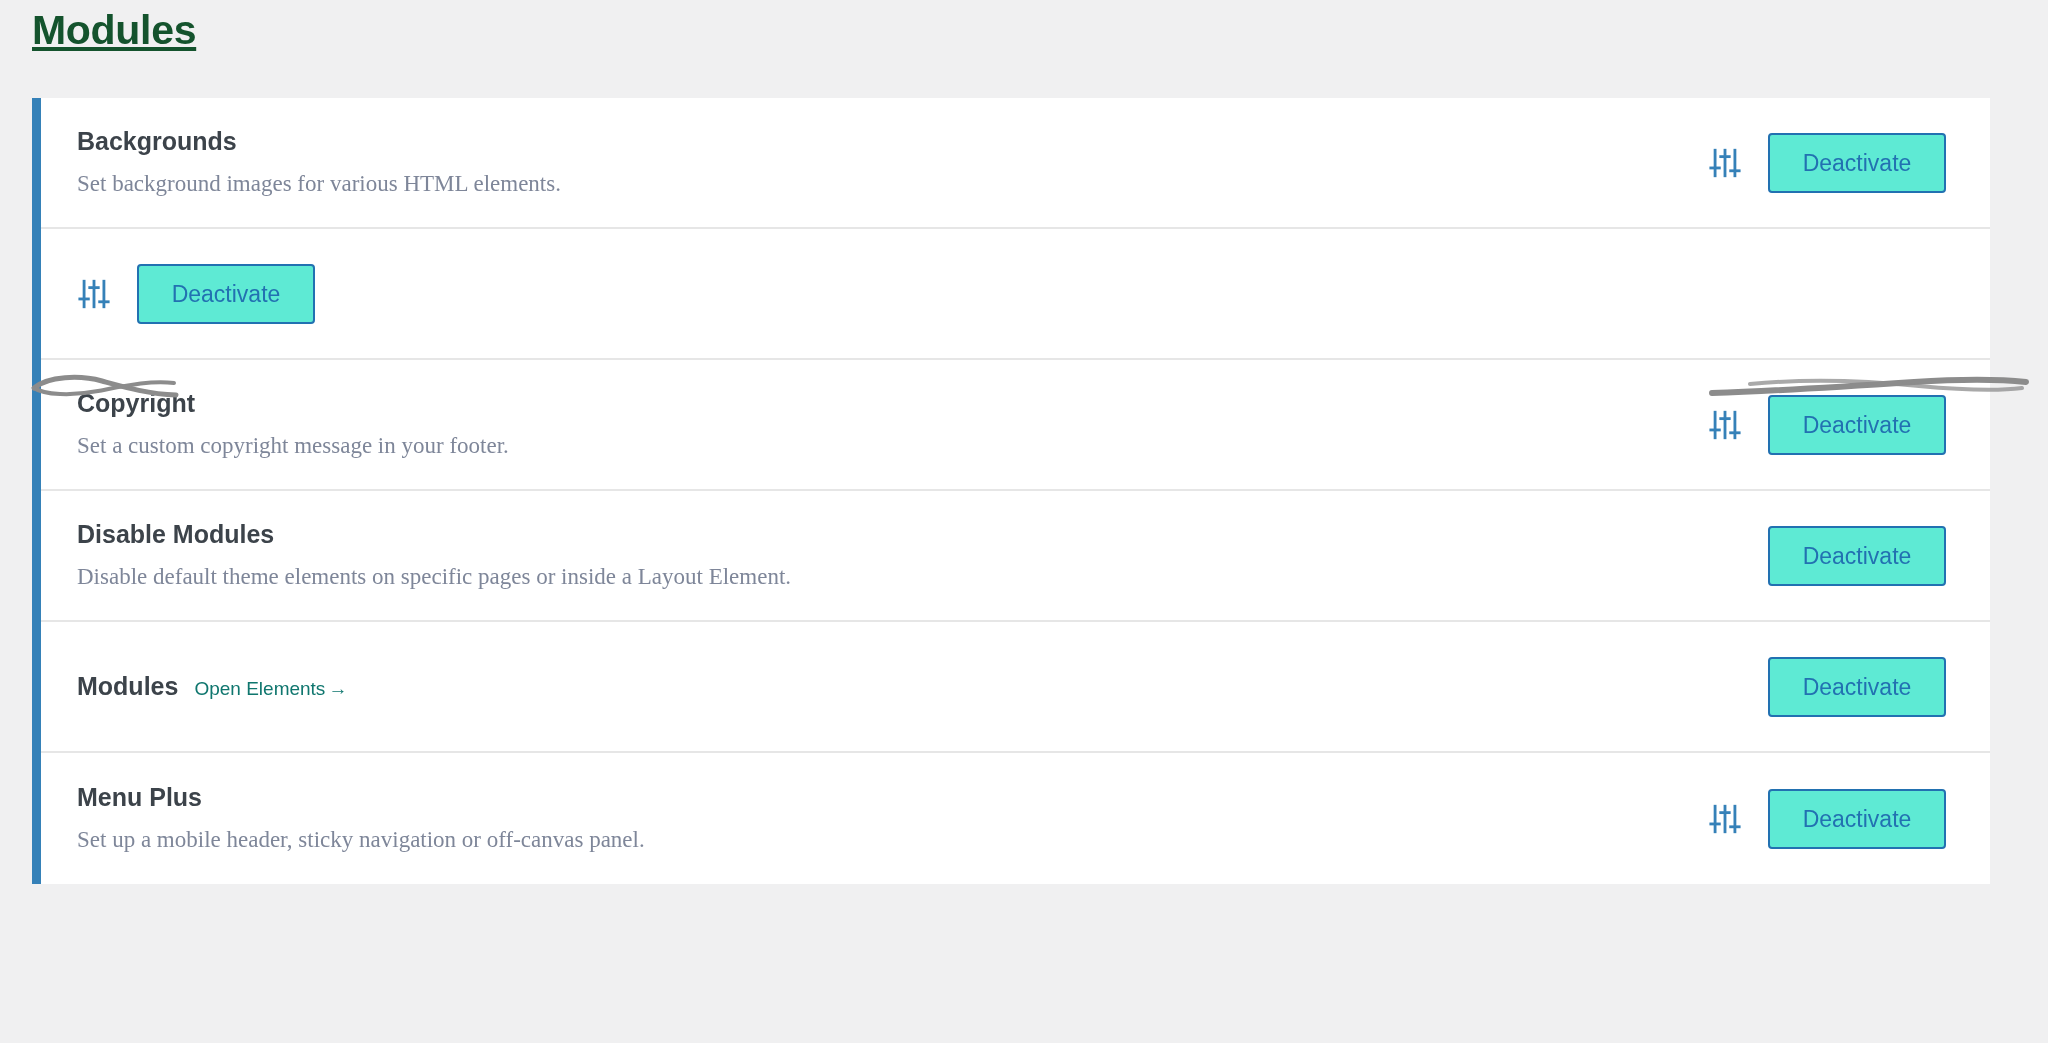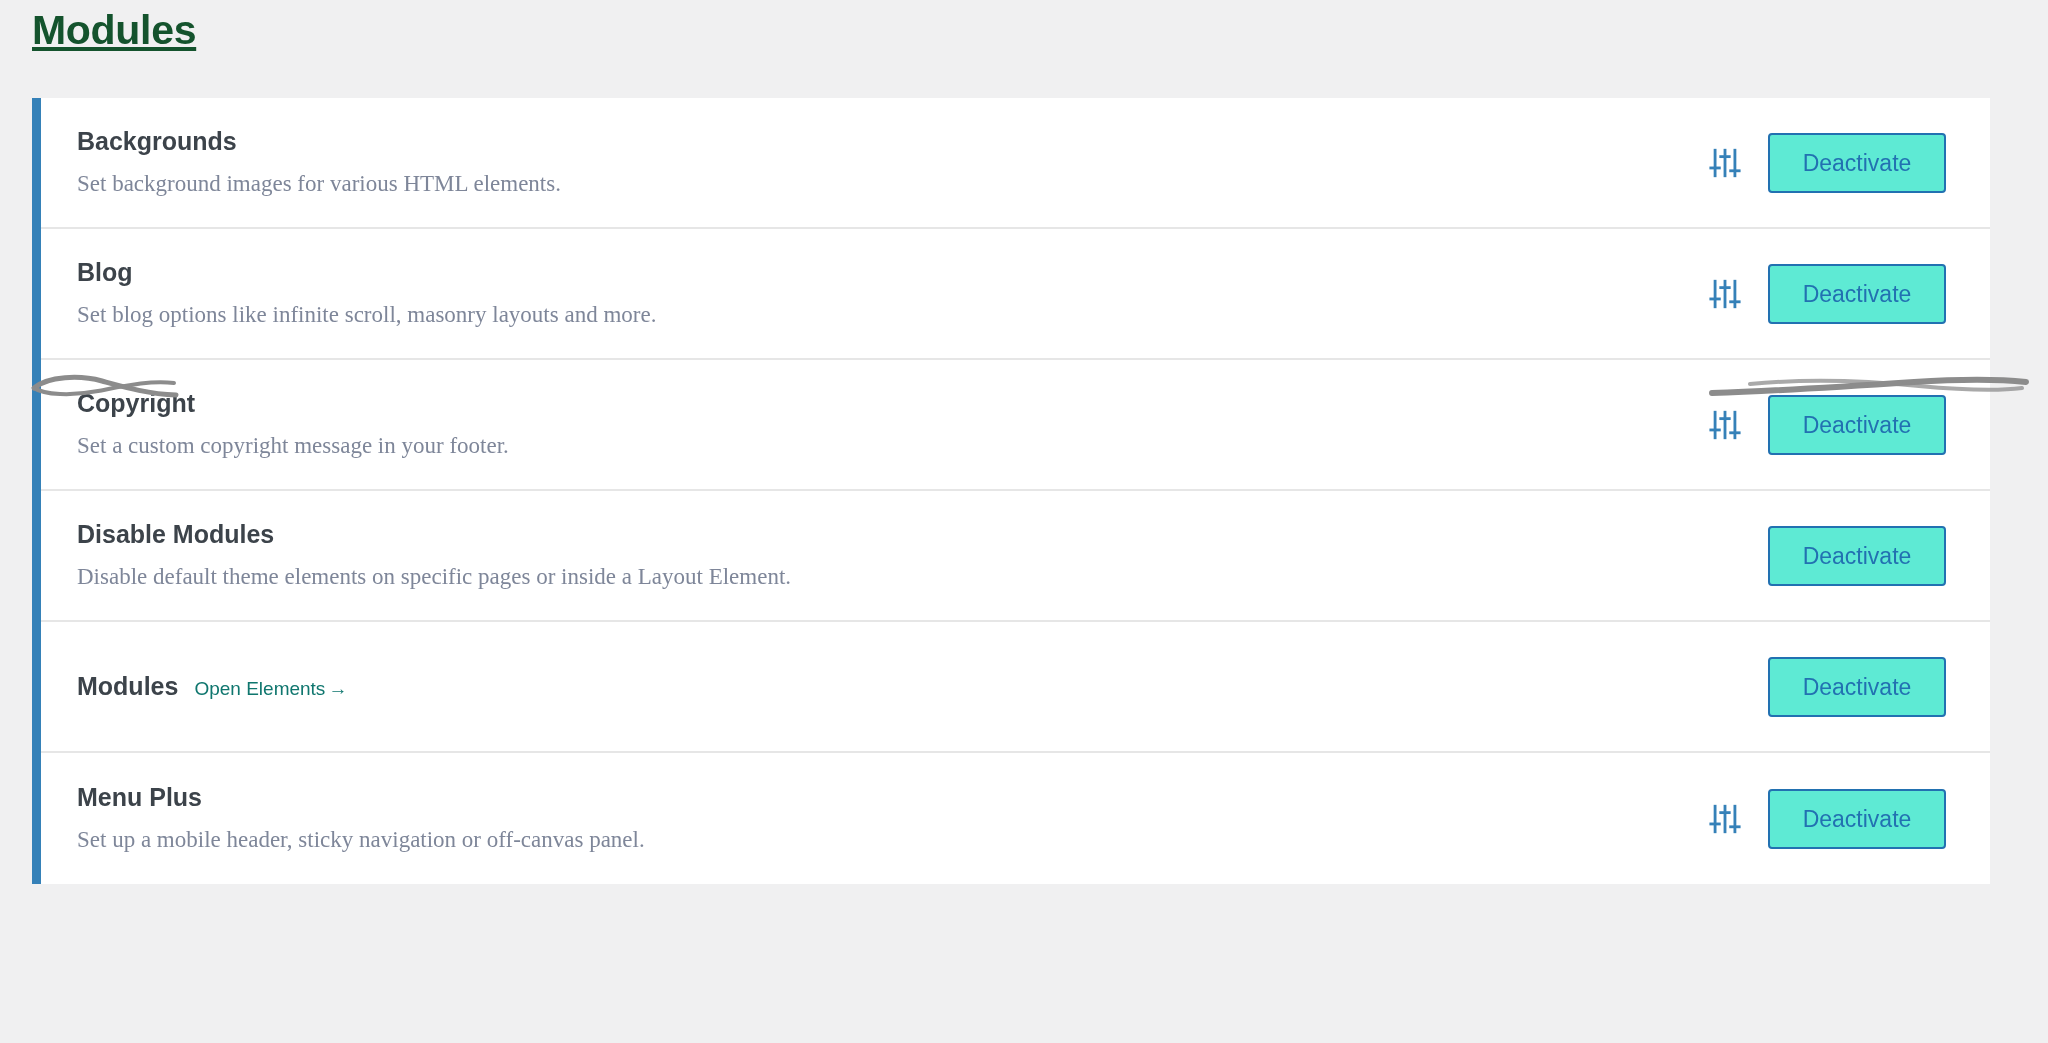--- a/index.html
+++ b/index.html
@@ -168,26 +168,20 @@
               <line x1="19" y1="2" x2="19" y2="17"></line>
               <line x1="15" y1="17.5" x2="23" y2="17.5"></line>
               <line x1="19" y1="18" x2="19" y2="22"></line>
             </g>
           </svg>
         </span>
         <button class="deactivate-btn">Deactivate</button>
       </div>
     </div>
     <div class="module-row">
-      <div class="module-info">
-        <div class="module-title-line">
-          <div class="module-name">Blog</div>
-        </div>
-        <div class="module-desc">Set blog options like infinite scroll, masonry layouts and more.</div>
-      </div>
       <div class="module-actions">
         <span style="display: block; line-height: 0;">
           <svg class="sliders-icon" viewBox="0 0 24 24" xmlns="http://www.w3.org/2000/svg">
             <g stroke="#3581b8" stroke-width="2" stroke-linecap="butt">
               <line x1="5" y1="2" x2="5" y2="15"></line>
               <line x1="1" y1="15.5" x2="9" y2="15.5"></line>
               <line x1="5" y1="16" x2="5" y2="22"></line>
               <line x1="12" y1="2" x2="12" y2="7"></line>
               <line x1="8" y1="7.5" x2="16" y2="7.5"></line>
               <line x1="12" y1="8" x2="12" y2="22"></line>

